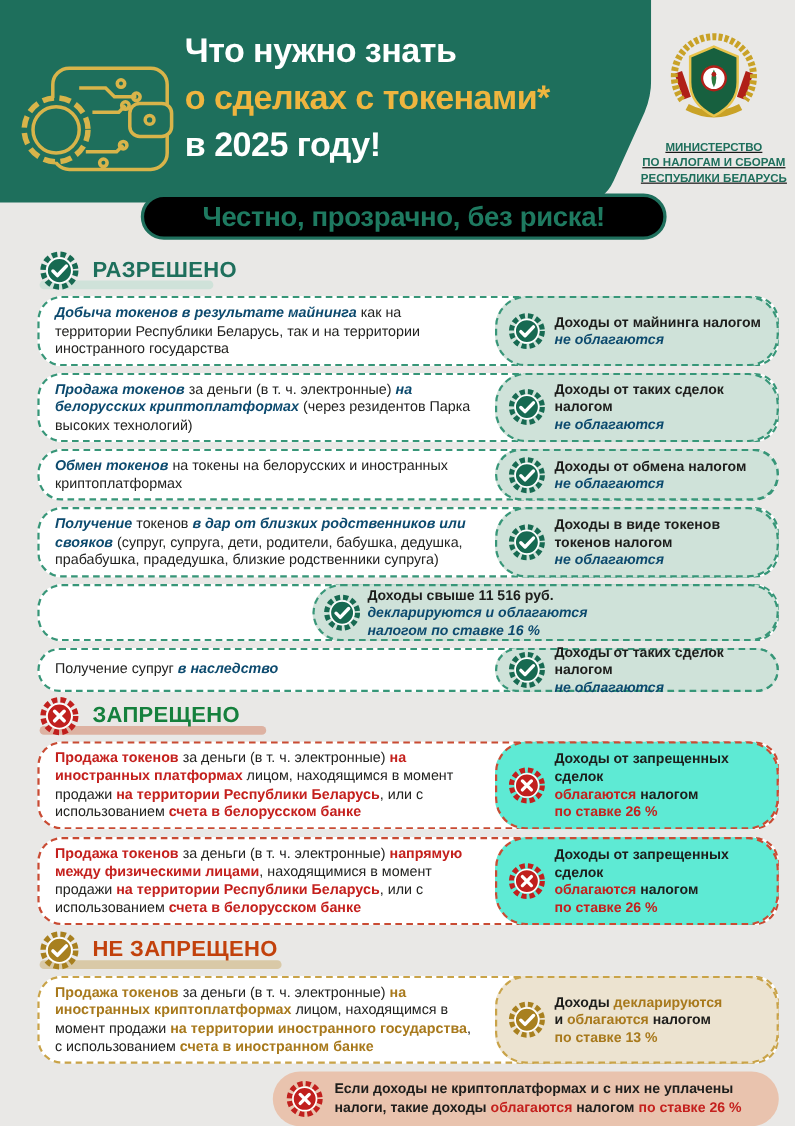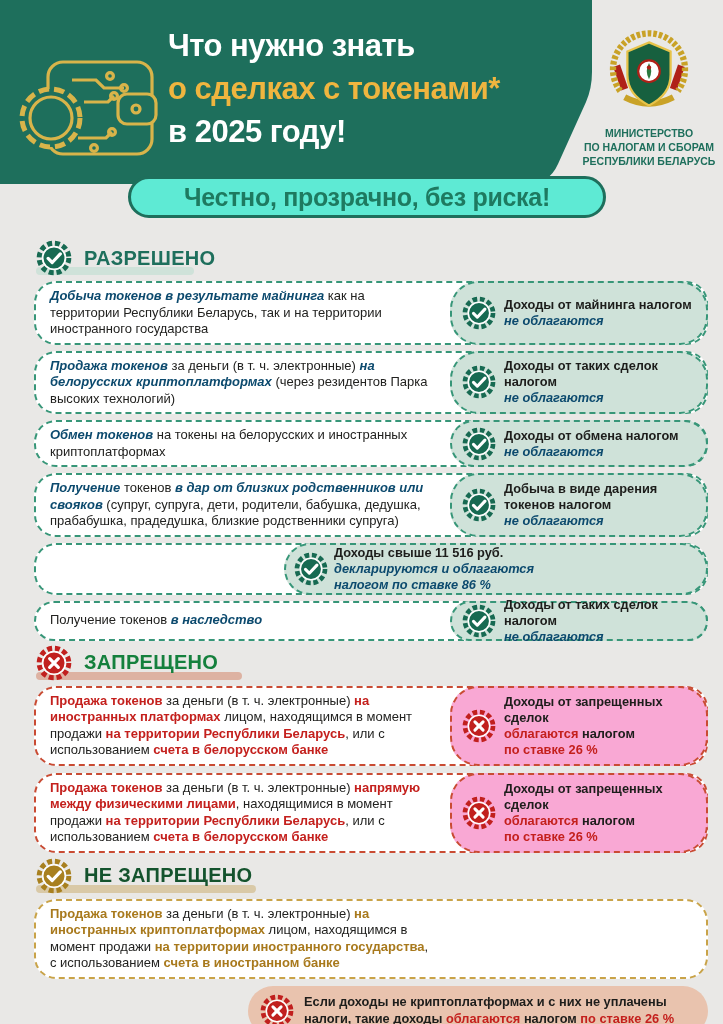--- a/index.html
+++ b/index.html
@@ -6,46 +6,46 @@
   .page{width:723px;height:1024px;background:#e9e8e6;position:relative;overflow:hidden;
         font-family:"Liberation Sans",sans-serif;display:flex;flex-direction:column;}
 
   
   .header{position:relative;height:228px;flex:none;}
   .header-bg{position:absolute;left:0;top:0;}
   .hero-title{position:absolute;left:168px;top:24px;font-weight:700;font-size:31px;line-height:43px;
               color:#ffffff;letter-spacing:-0.5px;white-space:nowrap;}
   .hero-title .y{color:#efb53f;}
   .wallet-icon{position:absolute;left:18px;top:56px;}
-  .logo{position:absolute;right:6px;top:28px;width:136px;text-align:center;}
+  .logo{position:absolute;right:6px;top:28px;width:136px;text-align:center;text-decoration:underline;}
   .ministry{margin-top:4px;color:#1e6f5c;font-weight:700;font-size:10.5px;line-height:14px;}
-  .banner{position:absolute;left:128px;top:176px;width:478px;height:42px;background:#5eead4;
+  .banner{position:absolute;left:128px;top:176px;width:478px;height:42px;background:#000000;
           border:3px solid #1e6f5c;border-radius:28px;display:flex;align-items:center;justify-content:center;
           font-size:25px;font-weight:700;color:#1e7a60;letter-spacing:-0.3px;box-sizing:border-box;}
 
   
   .sec{margin-left:36px;flex:none;position:relative;}
   .sec-row{display:flex;align-items:center;gap:12px;position:relative;z-index:1;height:32px;}
   .sec-title{font-size:20px;font-weight:700;letter-spacing:0.3px;}
   .sec-bar{height:8px;border-radius:4px;margin-top:-7px;position:relative;z-index:0;}
   .sec.g .sec-title{color:#1e6f5c;} .sec.g .sec-bar{background:#cfe2d9;width:158px;}
   .sec.r .sec-title{color:#15803d;} .sec.r .sec-bar{background:#ddb2a2;width:206px;}
-  .sec.y .sec-title{color:#14532d;} .sec.y .sec-bar{background:#d9c9a7;width:220px;}
-  .sec.s1{margin-top:14px;} .sec.s2{margin-top:6px;} .sec.s3{margin-top:7px;}
+  .sec.y .sec-title{color:#c2410c;} .sec.y .sec-bar{background:#d9c9a7;width:220px;}
+  .sec.s1{margin-top:2px;} .sec.s2{margin-top:6px;} .sec.s3{margin-top:7px;}
 
   
   .row{position:relative;margin:6px 15px 0 34px;background:#ffffff;border:2px dashed #379678;
        border-radius:22px;padding:5px 272px 5px 14px;display:flex;align-items:center;
        box-sizing:border-box;flex:none;}
   .row.r{border-color:#c94b33;} .row.y{border-color:#c9a348;}
   .row-text{font-size:13px;line-height:16.5px;color:#222220;}
   .badge{position:absolute;top:-2px;bottom:-2px;right:-2px;width:258px;border:2px dashed #379678;
          border-radius:28px;display:flex;align-items:center;gap:8px;padding:4px 6px 4px 10px;
          box-sizing:border-box;background:#cfe2d9;}
-  .badge.r{background:#f9a8d4;border-color:#c94b33;}
+  .badge.r{background:#5eead4;border-color:#c94b33;}
   .badge.y{background:#ece3d0;border-color:#c9a348;}
   .badge-lines{font-size:12.8px;line-height:16px;font-weight:700;color:#1d1d1b;}
   .row.wide{padding-right:436px;}
   .badge.double{width:424px;gap:6px;padding-left:8px;}
   .bgroup{display:flex;align-items:center;gap:6px;flex:1;}
 
   
   .sg-g{color:#0c4a6e;font-weight:700;font-style:italic;}
   .sg-k{color:#222220;}
   .sg-kb{color:#1d1d1b;font-weight:700;}
@@ -183,44 +183,44 @@
     </div>
   </div>
 
   <div class="row g" style="min-height:62px">
     <div class="row-text"><span class="sg-g">Получение</span><span class="sg-k"> токенов </span><span class="sg-g">в дар от близких родственников или свояков</span><span class="sg-k"> (супруг, супруга, дети, родители, бабушка, дедушка, прабабушка, прадедушка, близкие родственники супруга)</span></div>
     <div class="badge g">
       <svg class="coin sm green" viewBox="0 0 40 40">
           <use href="#coin-check"></use>
         </svg>
       <div class="badge-lines">
-          <div><span class="sg-kb">Добыча в виде дарения</span></div>
+          <div><span class="sg-kb">Доходы в виде токенов</span></div>
           <div><span class="sg-kb">токенов налогом</span></div>
           <div><span class="sg-g">не облагаются</span></div>
         </div>
     </div>
   </div>
 
   <div class="row g wide" style="min-height:52px">
     <div class="badge g double">
       <div class="bgroup">
         <svg class="coin sm green" viewBox="0 0 40 40">
             <use href="#coin-check"></use>
           </svg>
         <div class="badge-lines">
             <div><span class="sg-kb">Доходы свыше 11 516 руб.</span></div>
             <div><span class="sg-g">декларируются и облагаются</span></div>
-            <div><span class="sg-g">налогом по ставке 86 %</span></div>
+            <div><span class="sg-g">налогом по ставке 16 %</span></div>
           </div>
       </div>
     </div>
   </div>
 
   <div class="row g" style="min-height:40px">
-    <div class="row-text"><span class="sg-k">Получение токенов </span><span class="sg-g">в наследство</span></div>
+    <div class="row-text"><span class="sg-k">Получение супруг </span><span class="sg-g">в наследство</span></div>
     <div class="badge g">
       <svg class="coin sm green" viewBox="0 0 40 40">
           <use href="#coin-check"></use>
         </svg>
       <div class="badge-lines">
           <div><span class="sg-kb">Доходы от таких сделок налогом</span></div>
           <div><span class="sg-g">не облагаются</span></div>
         </div>
     </div>
   </div>
@@ -268,20 +268,30 @@
       <svg class="coin gold" viewBox="0 0 40 40" width="30" height="30">
           <use href="#coin-check"></use>
         </svg>
       <span class="sec-title">НЕ ЗАПРЕЩЕНО</span>
     </div>
     <div class="sec-bar"></div>
   </div>
 
   <div class="row y" style="min-height:72px">
     <div class="row-text"><span class="sg-y">Продажа токенов</span><span class="sg-k"> за деньги (в т. ч. электронные) </span><span class="sg-y">на иностранных криптоплатформах</span><span class="sg-k"> лицом, находящимся в момент продажи </span><span class="sg-y">на территории иностранного государства</span><span class="sg-k">, с использованием </span><span class="sg-y">счета в иностранном банке</span></div>
+    <div class="badge y">
+      <svg class="coin sm gold" viewBox="0 0 40 40">
+          <use href="#coin-check"></use>
+        </svg>
+      <div class="badge-lines">
+          <div><span class="sg-kb">Доходы </span><span class="sg-y">декларируются</span></div>
+          <div><span class="sg-kb">и </span><span class="sg-y">облагаются</span><span class="sg-kb"> налогом</span></div>
+          <div><span class="sg-y">по ставке 13 %</span></div>
+        </div>
+    </div>
   </div>
 
   <div class="note">
     <svg class="coin sm red" viewBox="0 0 40 40">
         <use href="#coin-cross"></use>
       </svg>
     <div class="note-text"><span class="sg-kb">Если доходы не криптоплатформах и с них не уплачены налоги, такие доходы </span><span class="sg-r">облагаются</span><span class="sg-kb"> налогом </span><span class="sg-r">по ставке 26 %</span></div>
   </div>
 
 </div>

